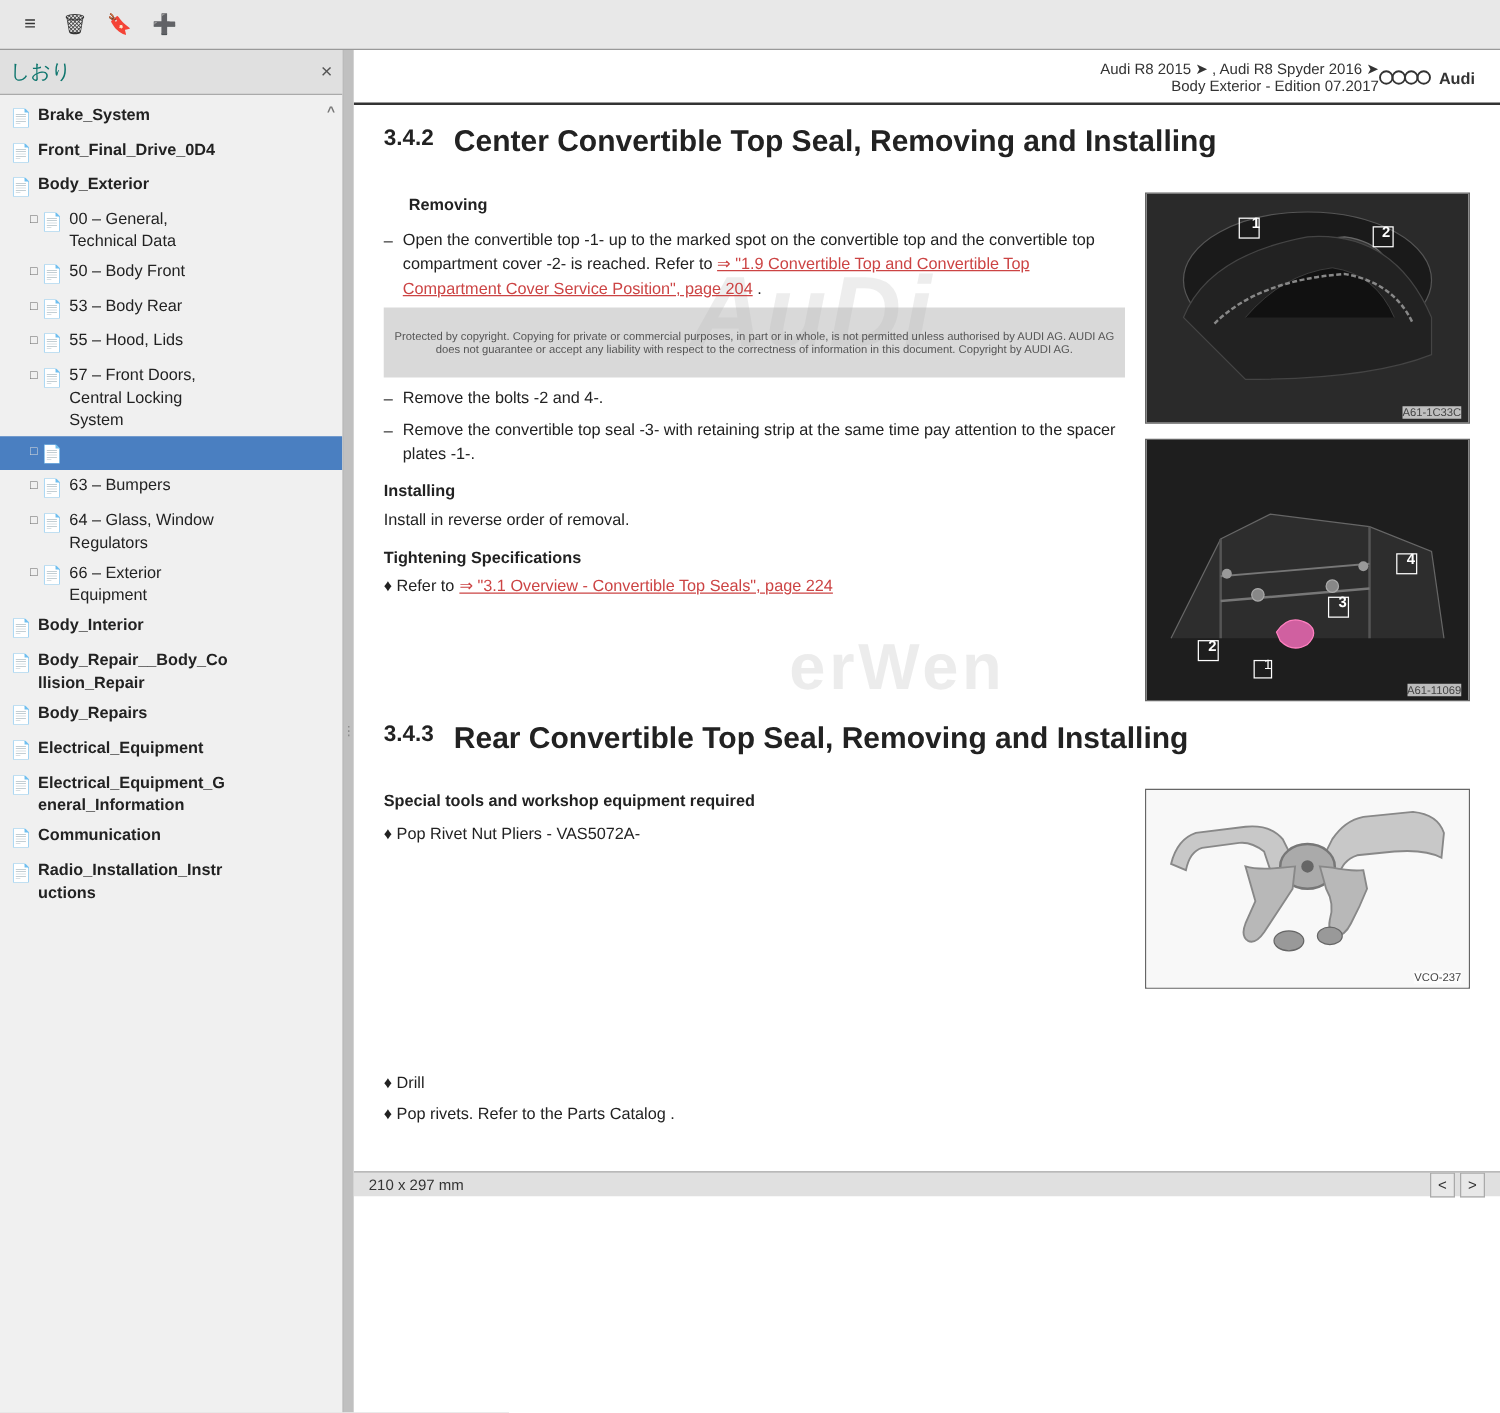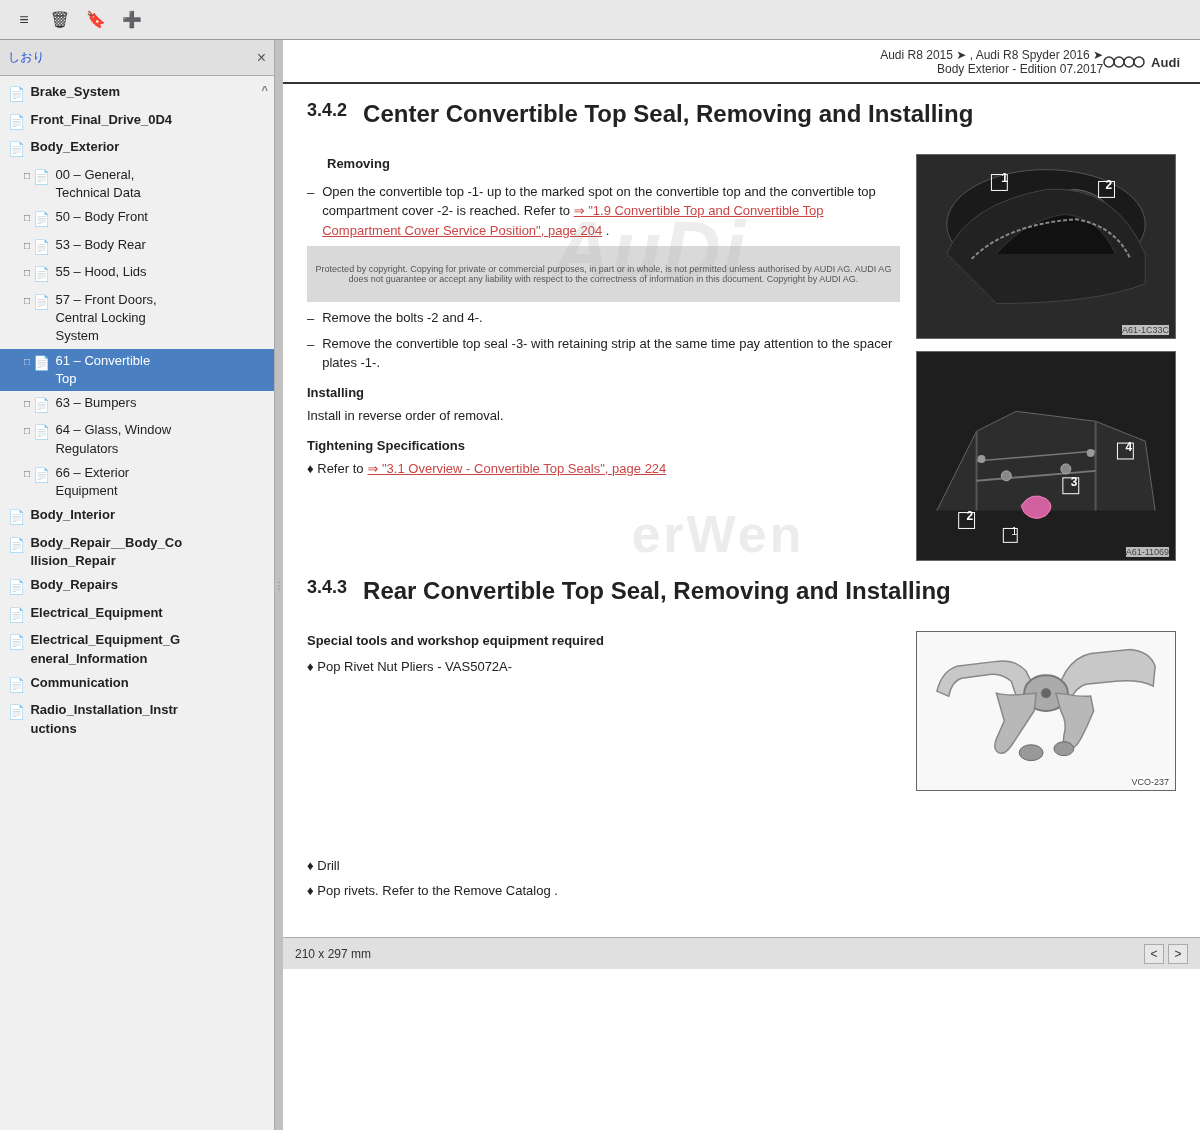--- a/index.html
+++ b/index.html
@@ -43,22 +43,22 @@
       height: 36px;
       background: #e0e0e0;
       border-bottom: 1px solid #aaa;
       display: flex;
       align-items: center;
       padding: 0 8px;
       justify-content: space-between;
     }
 
     .sidebar-header-title {
-      font-size: 12px;
-      color: #1d4ed8;
+      font-size: 16px;
+      color: #0f766e;
     }
 
     .sidebar-header-close {
       cursor: pointer;
       font-size: 16px;
       color: #555;
     }
 
     .sidebar-tree {
       flex: 1;
@@ -202,21 +202,21 @@
     .copyright-bar {
       background: rgba(180,180,180,0.5);
       font-size: 9px;
       color: #555;
       padding: 18px 8px;
       text-align: center;
       margin: 6px 0;
     }
 
     .status-bar {
-      height: 32px;
+      height: 20px;
       background: #e0e0e0;
       border-top: 1px solid #aaa;
       display: flex;
       align-items: center;
       padding: 0 12px;
       font-size: 12px;
       color: #333;
       gap: 8px;
     }
 
@@ -323,21 +323,20 @@
         <span class="item-text">55 – Hood, Lids</span>
       </div>
       <div class="tree-item tree-sub-item">
         <span class="expand">□</span>
         <span class="icon">📄</span>
         <span class="item-text">57 – Front Doors,<br>Central Locking<br>System</span>
       </div>
       <div class="tree-item tree-sub-item selected">
         <span class="expand">□</span>
         <span class="icon">📄</span>
-        <span class="item-text">61 – Convertible<br>Top</span>
       </div>
       <div class="tree-item tree-sub-item">
         <span class="expand">□</span>
         <span class="icon">📄</span>
         <span class="item-text">63 – Bumpers</span>
       </div>
       <div class="tree-item tree-sub-item">
         <span class="expand">□</span>
         <span class="icon">📄</span>
         <span class="item-text">64 – Glass, Window<br>Regulators</span>
@@ -514,21 +513,21 @@
           <p class="body-text bold-text" style="margin-bottom:6px;">Special tools and workshop equipment required</p>
           <div class="bullet-item">
             <span class="body-text">♦ Pop Rivet Nut Pliers - VAS5072A-</span>
           </div>
 
           <div style="margin-top: 180px;">
             <div class="bullet-item">
               <span class="body-text">♦ Drill</span>
             </div>
             <div class="bullet-item">
-              <span class="body-text">♦ Pop rivets. Refer to the Remove Catalog .</span>
+              <span class="body-text">♦ Pop rivets. Refer to the Parts Catalog .</span>
             </div>
           </div>
         </div>
 
         <div class="image-box" style="height:160px;width:260px;flex-shrink:0;">
           <svg viewBox="0 0 260 220" width="260" height="220">
             <rect width="260" height="220" fill="#f8f8f8"></rect>
 
             <text x="25" y="22" font-size="12" fill="#333" font-weight="bold">VAS 5072</text>
 

